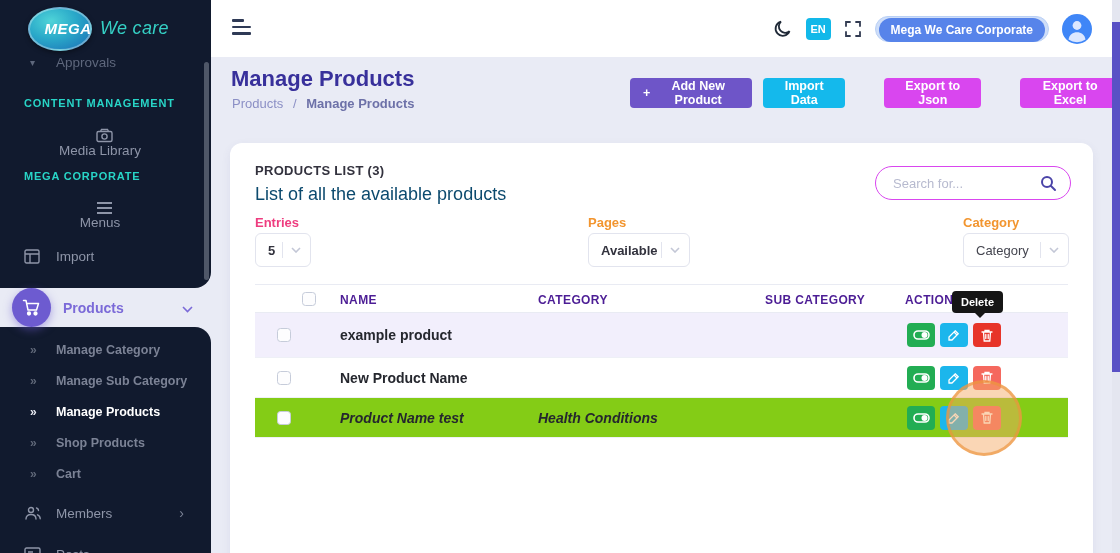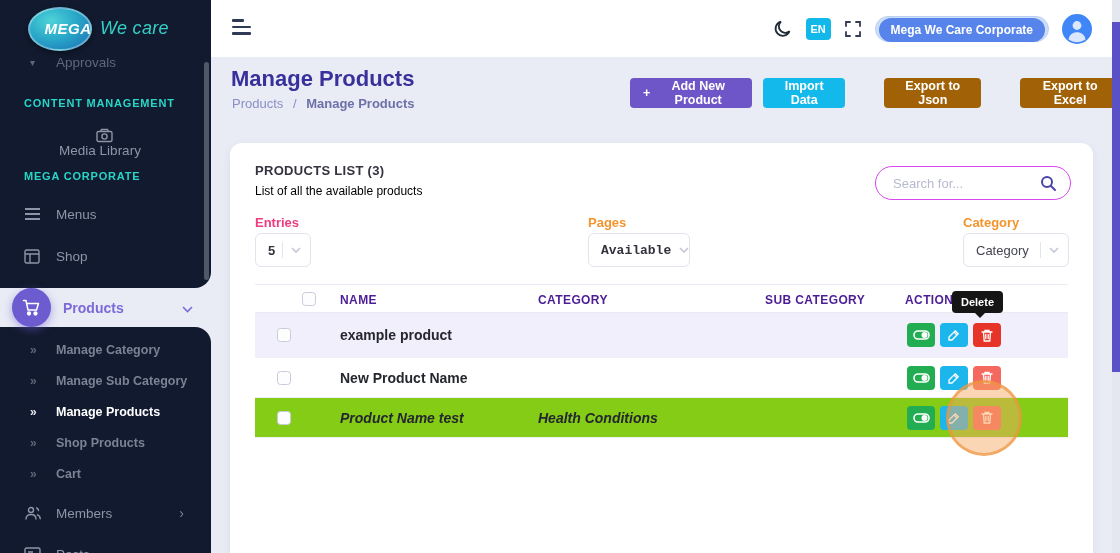--- a/index.html
+++ b/index.html
@@ -57,26 +57,26 @@
   
   .page-title { position:absolute; left:231px; top:66px; font-size:22px; font-weight:bold; color:#38309b; }
   .breadcrumb { position:absolute; left:232px; top:96px; font-size:13px; color:#8b8fc5; }
   .breadcrumb .sep { margin:0 6px; color:#8b8fc5; }
   .breadcrumb .current { color:#6d71a8; font-weight:bold; }
 
   .hdr-actions { position:absolute; left:630px; top:78px; display:flex; gap:11px; }
   .btn { border:none; border-radius:4px; color:#fff; font-size:12.5px; font-weight:bold; height:30px; padding:0 13px; cursor:pointer; font-family:"Liberation Sans",sans-serif; display:flex; align-items:center; gap:7px; }
   .btn-add { background:#6e55c8; }
   .btn-import { background:#14b9ec; }
-  .btn-green { background:#a16207;margin-left:28px; }
+  .btn-green { background:#d946ef;margin-left:28px; }
 
   
   .card { position:absolute; left:230px; top:143px; width:863px; height:430px; background:#ffffff; border-radius:12px; box-shadow:0 3px 10px rgba(80,80,140,.08); }
   .card-title { position:absolute; left:25px; top:20px; font-size:13px; font-weight:bold; color:#33323e; letter-spacing:.3px; }
-  .card-subtitle { position:absolute; left:25px; top:41px; font-size:12px; color:#000000; }
+  .card-subtitle { position:absolute; left:25px; top:41px; font-size:18px; color:#0c4a6e; }
   .search-pill { position:absolute; left:645px; top:23px; width:196px; height:34px; border:1px solid #d946ef; border-radius:17px; background:#fff; display:flex; align-items:center; }
   .search-pill input { border:none; outline:none; background:transparent; margin-left:17px; width:140px; font-size:13px; color:#555; font-family:"Liberation Sans",sans-serif; }
   .search-pill input::placeholder { color:#b7bacf; }
   .search-ico { position:absolute; right:13px; top:8px; }
 
   .filter-label { position:absolute; font-size:13px; font-weight:bold; }
   .filter-label.pink { color:#ee3c7f; }
   .filter-label.orange { color:#f2952f; }
   .select-box { position:absolute; height:34px; border:1px solid #e2e4ee; border-radius:6px; background:#fff; display:flex; align-items:center; cursor:pointer; }
   .select-box .val { font-size:13px; font-weight:bold; color:#33333e; margin-left:12px; }
@@ -133,37 +133,37 @@
         <rect x="1" y="3.5" width="15" height="10" rx="1.5"></rect>
           <circle cx="8.5" cy="8.5" r="2.6"></circle>
           <path d="M4.5 3.5 L5.5 1.5 H11.5 L12.5 3.5"></path>
       </svg>
     </span>
     <span>Media Library</span>
   </div>
 
   <div class="side-section" style="top:170px;">MEGA CORPORATE</div>
 
-  <div class="side-item" style="top:201px;">
+  <div class="side-item" style="top:201px;flex-direction:column;">
     <span class="ico">
       <svg width="17" height="14" viewBox="0 0 17 14" stroke="#8e95a8" stroke-width="2">
         <path d="M1 2 H16 M1 7 H16 M1 12 H16"></path>
       </svg>
     </span>
     <span>Menus</span>
   </div>
 
   <div class="side-item" style="top:243px;">
     <span class="ico">
       <svg width="16" height="15" viewBox="0 0 16 15" fill="none" stroke="#8e95a8" stroke-width="1.4">
         <rect x="1" y="1" width="14" height="13" rx="1.5"></rect>
           <path d="M1 5 H15 M6 5 V14"></path>
       </svg>
     </span>
-    <span>Shop</span>
+    <span>Import</span>
   </div>
 
   <div class="side-scrollthumb"></div>
 
   <div class="products-active">
     <div class="products-circle">
       <svg width="19" height="18" viewBox="0 0 19 18" fill="none" stroke="#ffffff" stroke-width="1.5" stroke-linecap="round" stroke-linejoin="round">
         <path d="M1.5 1.5 H4 L6 11 H14.5 L16.5 4.5 H5"></path>
         <circle cx="7" cy="14.5" r="1.4" fill="#fff"></circle>
           <circle cx="13.5" cy="14.5" r="1.4" fill="#fff"></circle>
@@ -298,21 +298,21 @@
     <span class="val">5</span>
     <span class="vdiv"></span>
     <span class="sel-caret">
       <svg width="10" height="6" viewBox="0 0 10 6" fill="none" stroke="#c3c7d6" stroke-width="1.6">
           <path d="M1 1 L5 5 L9 1"></path>
         </svg>
     </span>
   </div>
 
   <div class="filter-label orange" style="left:358px; top:72px;">Pages</div>
-  <div class="select-box" style="left:358px; top:90px; width:102px;font-family:Liberation Mono, monospace;">
+  <div class="select-box" style="left:358px; top:90px; width:102px;">
     <span class="val">Available</span>
     <span class="vdiv"></span>
     <span class="sel-caret">
       <svg width="10" height="6" viewBox="0 0 10 6" fill="none" stroke="#c3c7d6" stroke-width="1.6">
           <path d="M1 1 L5 5 L9 1"></path>
         </svg>
     </span>
   </div>
 
   <div class="filter-label orange" style="left:733px; top:72px;">Category</div>

